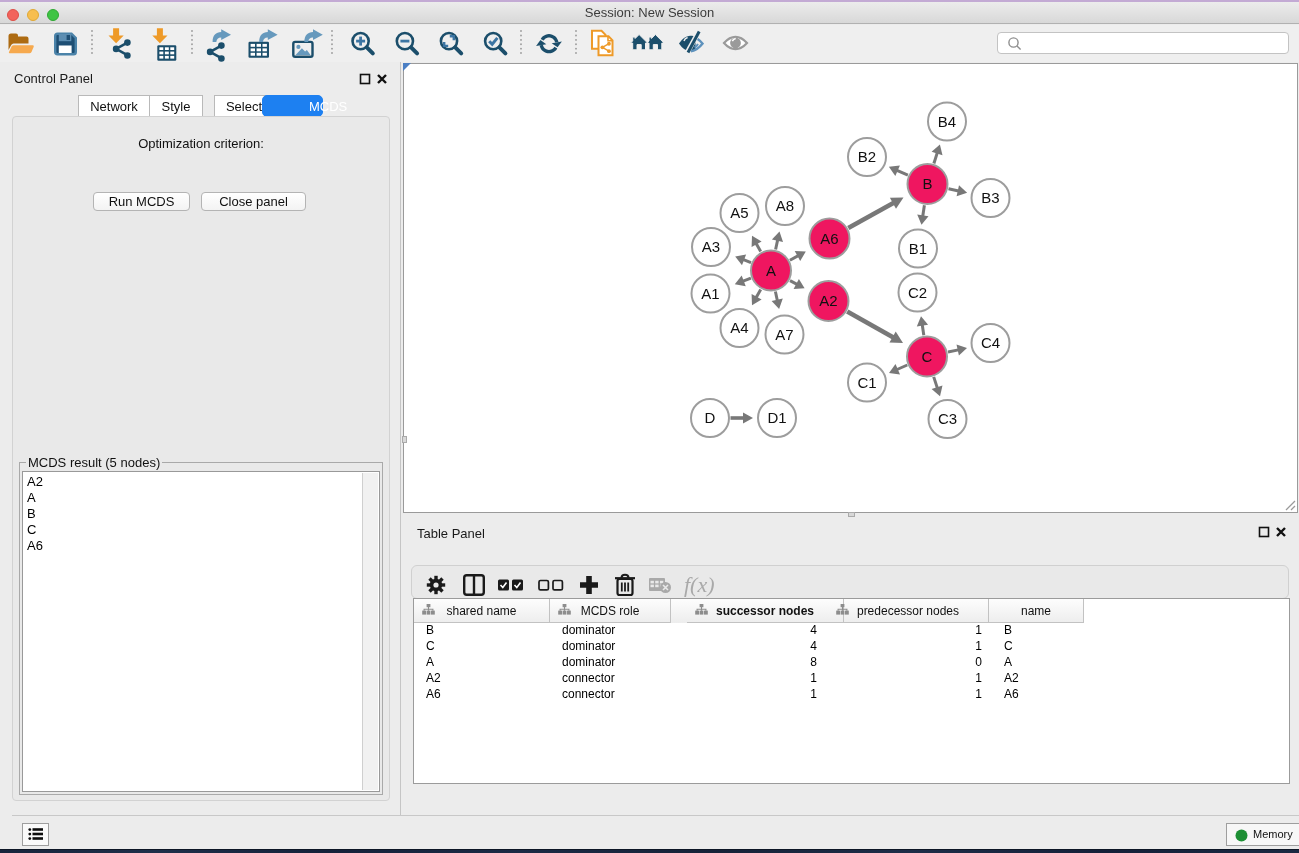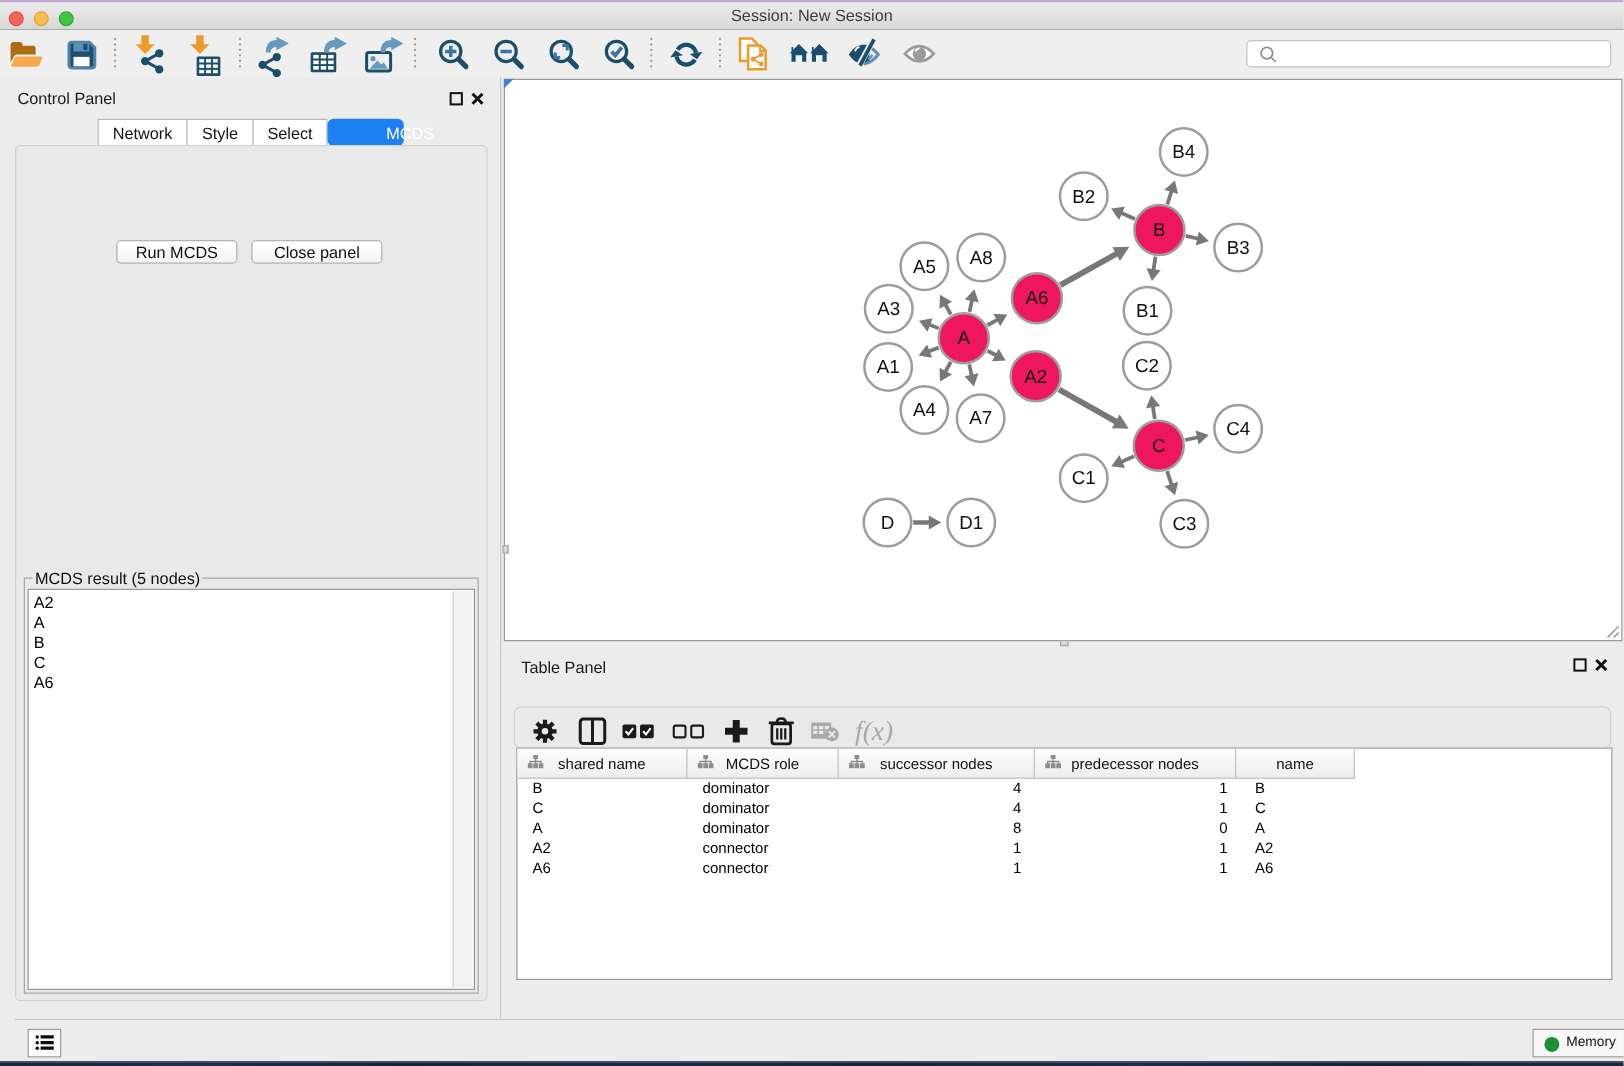--- a/index.html
+++ b/index.html
@@ -245,24 +245,25 @@
   <div id="cp-title">Control Panel</div>
   <svg class="winbtn" style="left:359px;top:11px" width="12" height="12">
       <rect x="1.5" y="1.5" width="9" height="9" fill="none" stroke="#111" stroke-width="1.6"></rect>
     </svg>
   <svg class="winbtn" style="left:376px;top:11px" width="12" height="12">
       <path d="M2 2 L10 10 M10 2 L2 10" stroke="#111" stroke-width="2.4"></path>
     </svg>
   <div id="cp-tabs">
     <div class="tab" style="left:0px; width:72px;">Network</div>
     <div class="tab" style="left:71px; width:54px;">Style</div>
-    <div class="tab" style="left:124px; width:60px;">Select</div>
+    <div class="tab" style="left:136px; width:60px;">Select</div>
     <div class="tab sel" style="left:184px; width:61px;">MCDS</div>
   </div>
   <div id="cp-inner">
+    <div id="opt-label">Optimization criterion:</div>
     <div class="btn" style="left:80px; top:75px; width:97px;">Run MCDS</div>
     <div class="btn" style="left:188px; top:75px; width:105px;">Close panel</div>
     <div id="groupbox">
       <div id="grouplabel">MCDS result (5 nodes)</div>
       <div id="mcdslist">A2<br>A<br>B<br>C<br>A6
         <div id="mcds-scroll"></div>
       </div>
     </div>
   </div>
 </div>
@@ -450,21 +451,21 @@
             </svg></span>shared name</div>
 <div class="hcell" style="left:136px;width:121px;"><span style="position:absolute;left:8px;top:5px;line-height:0"><svg width="13" height="11" viewBox="0 0 13 11" style="vertical-align:-1px">
               <g fill="#8d8d8d">
                 <rect x="4.6" y="0" width="3.8" height="3.2"></rect>
                 <rect x="0.2" y="6.6" width="3.8" height="4"></rect>
                 <rect x="4.6" y="6.6" width="3.8" height="4"></rect>
                 <rect x="9" y="6.6" width="3.8" height="4"></rect>
               </g>
               <path d="M6.5 3 L6.5 5.2 M2.1 6.8 L2.1 5.2 L10.9 5.2 L10.9 6.8 M6.5 5.2 L6.5 6.8" stroke="#8d8d8d" fill="none" stroke-width="1.1"></path>
             </svg></span>MCDS role</div>
-<div class="hcell" style="left:257px;width:157px;"><span style="position:absolute;left:8px;top:5px;line-height:0"><svg width="13" height="11" viewBox="0 0 13 11" style="vertical-align:-1px">
+<div class="hcell" style="left:273px;width:157px;font-weight:bold;"><span style="position:absolute;left:8px;top:5px;line-height:0"><svg width="13" height="11" viewBox="0 0 13 11" style="vertical-align:-1px">
               <g fill="#8d8d8d">
                 <rect x="4.6" y="0" width="3.8" height="3.2"></rect>
                 <rect x="0.2" y="6.6" width="3.8" height="4"></rect>
                 <rect x="4.6" y="6.6" width="3.8" height="4"></rect>
                 <rect x="9" y="6.6" width="3.8" height="4"></rect>
               </g>
               <path d="M6.5 3 L6.5 5.2 M2.1 6.8 L2.1 5.2 L10.9 5.2 L10.9 6.8 M6.5 5.2 L6.5 6.8" stroke="#8d8d8d" fill="none" stroke-width="1.1"></path>
             </svg></span>successor nodes</div>
 <div class="hcell" style="left:414px;width:161px;"><span style="position:absolute;left:8px;top:5px;line-height:0"><svg width="13" height="11" viewBox="0 0 13 11" style="vertical-align:-1px">
               <g fill="#8d8d8d">

